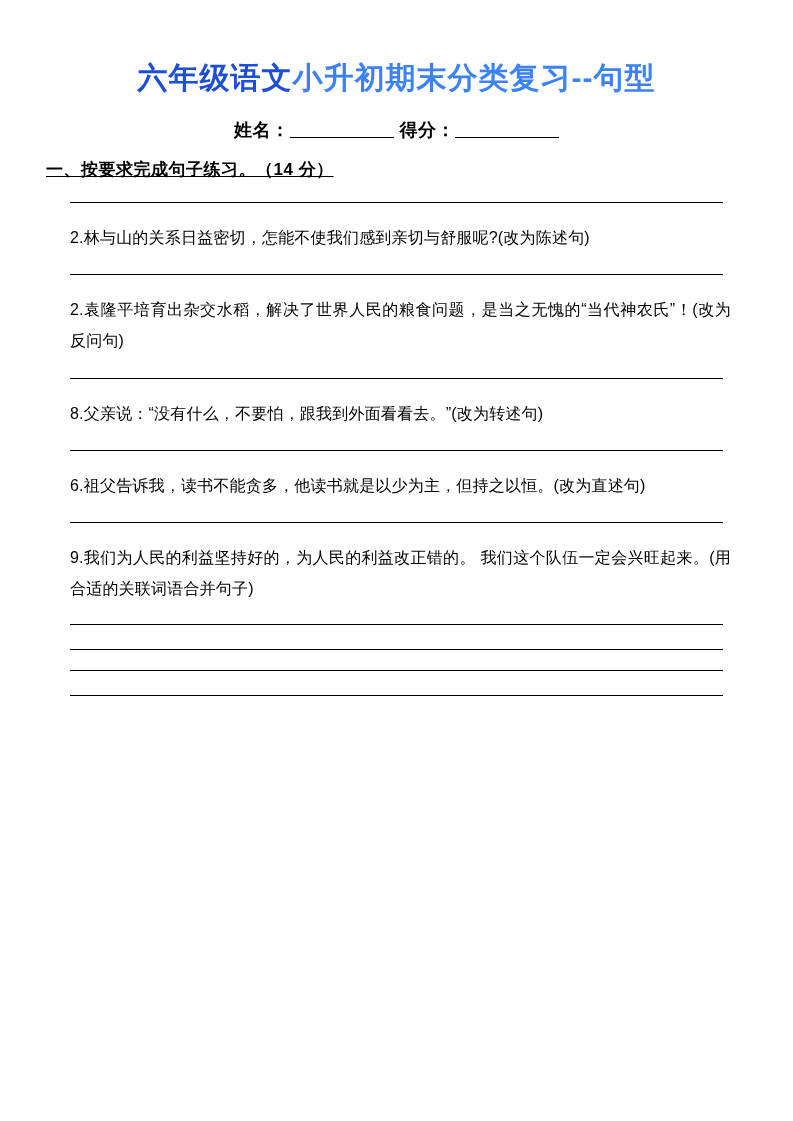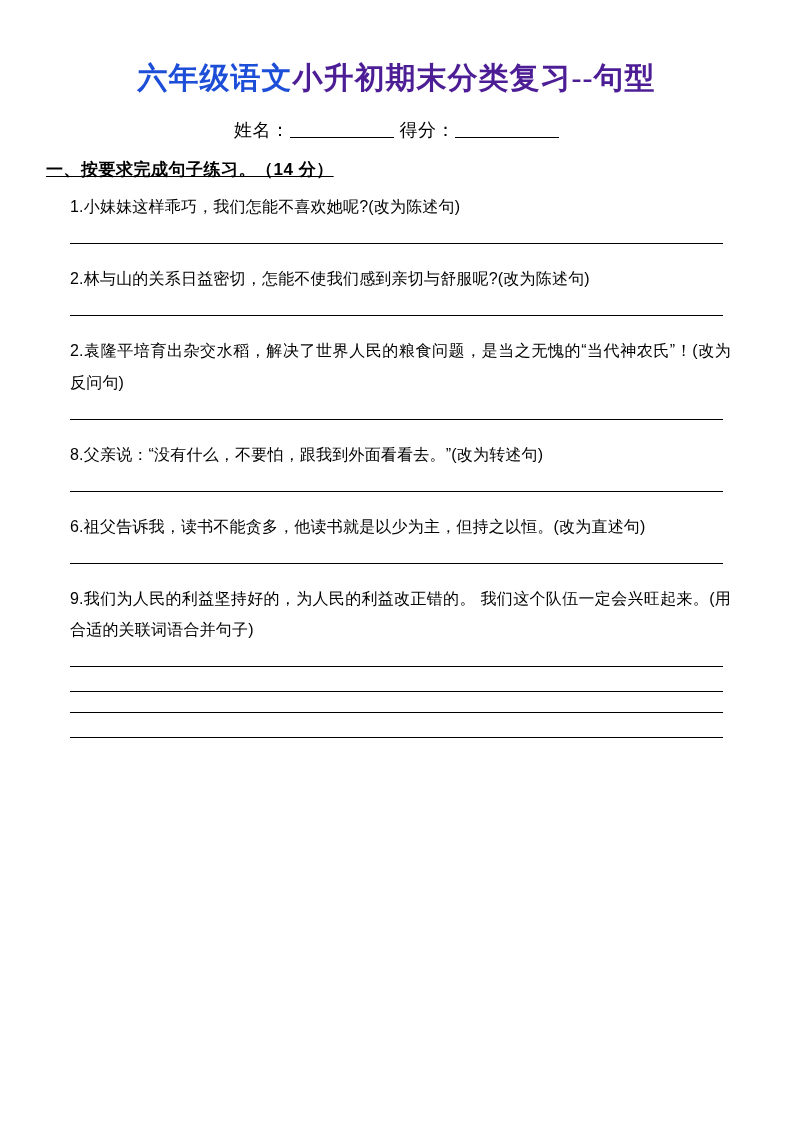--- a/index.html
+++ b/index.html
@@ -27,27 +27,27 @@
   .title {
     text-align: center;
     font-size: 30px;
     font-weight: bold;
     letter-spacing: 1px;
     line-height: 1.2;
     margin: 8px 0 0 0;
     white-space: nowrap;
   }
   .title .black { color: #1d4ed8; }
-  .title .red { color: #4c1d95; font-family: Liberation Serif, serif; }
+  .title .red { color: #3b82f6; }
 
   
   .namescore {
     text-align: center;
     font-size: 18px;
-    font-weight: normal;
+    font-weight: bold;
     margin-top: 22px;
     letter-spacing: 0.5px;
   }
   .namescore .blank {
     display: inline-block;
     border-bottom: 1.5px solid #000;
     width: 104px;
     height: 15px;
     vertical-align: -2px;
   }
@@ -100,21 +100,20 @@
 
   <div class="namescore">
     <span>姓名：</span><span class="blank"></span><span class="gap"></span><span>得分：</span><span class="blank"></span>
   </div>
 
   <div class="section-heading">一、按要求完成句子练习。（14 分）</div>
 
   <div class="qlist">
 
     <div class="qitem">
-      <div class="qtext">1.小妹妹这样乖巧，我们怎能不喜欢她呢?(改为陈述句)</div>
       <div class="answer-line"></div>
     </div>
 
     <div class="qitem">
       <div class="qtext">2.林与山的关系日益密切，怎能不使我们感到亲切与舒服呢?(改为陈述句)</div>
       <div class="answer-line"></div>
     </div>
 
     <div class="qitem">
       <div class="qtext">2.袁隆平培育出杂交水稻，解决了世界人民的粮食问题，是当之无愧的“当代神农氏”！(改为反问句)</div>

